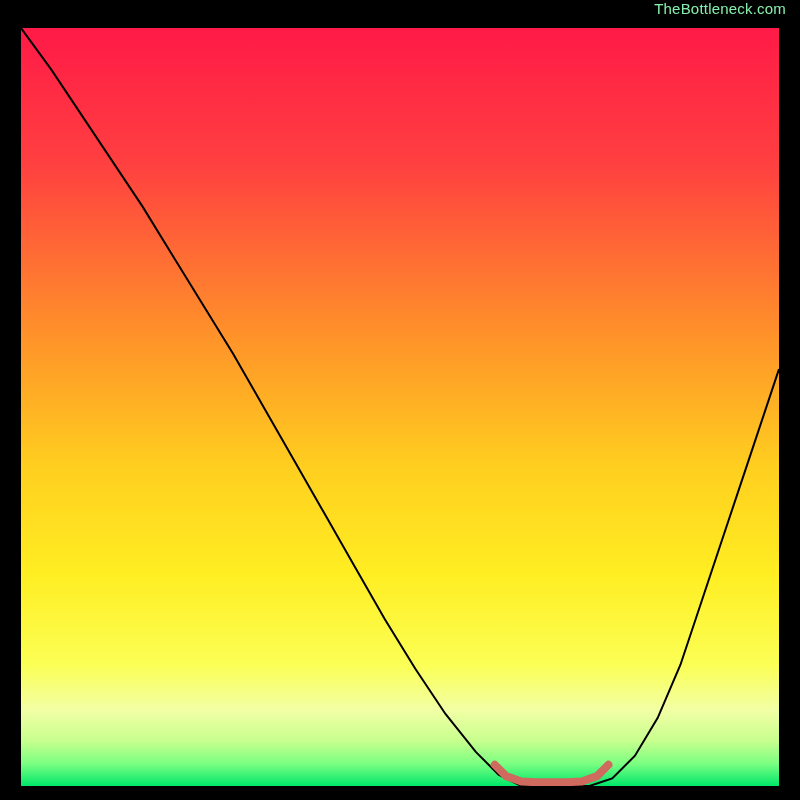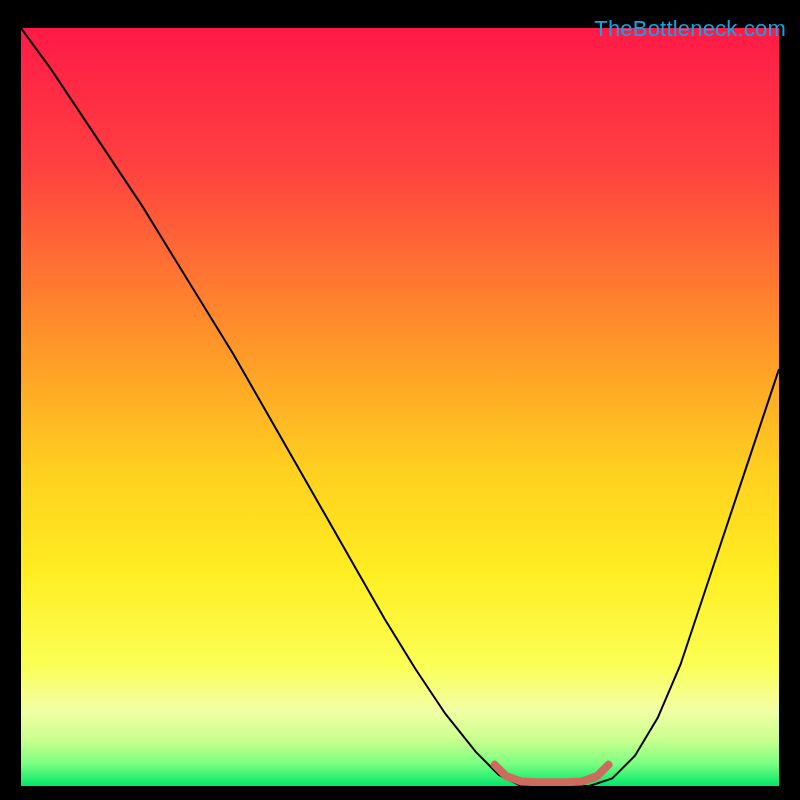--- a/index.html
+++ b/index.html
@@ -12,24 +12,24 @@
     font-family: Arial, Helvetica, sans-serif;
   }
   .frame {
     position: relative;
     width: 800px;
     height: 800px;
     background: #000;
   }
   .watermark {
     position: absolute;
-    top: 16px;
+    top: 0;
     right: 14px;
-    color: #0ea5e9;
-    font-size: 22px;
+    color: #86efac;
+    font-size: 15px;
     font-weight: 500;
     letter-spacing: 0.2px;
     z-index: 5;
   }
   .plot {
     position: absolute;
     left: 21px;
     top: 28px;
     width: 758px;
     height: 758px;

